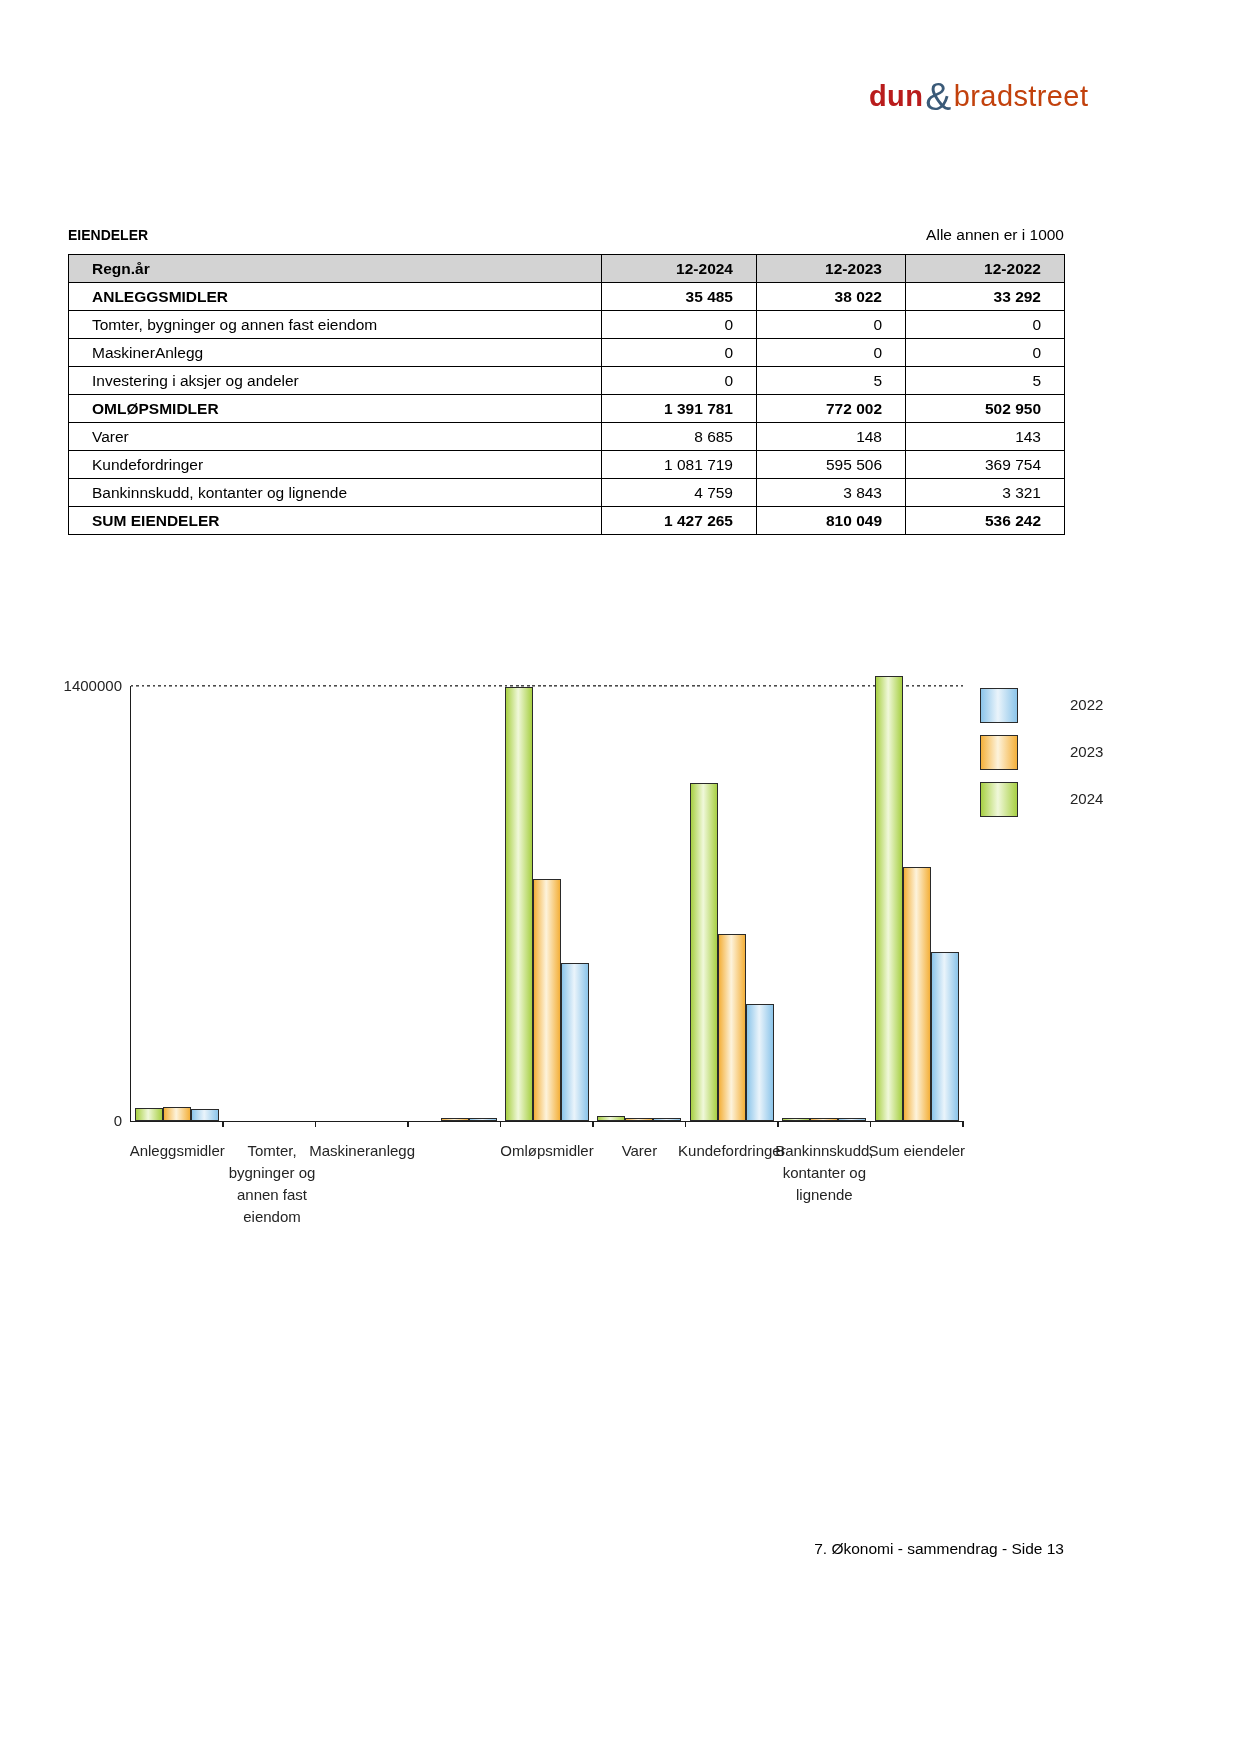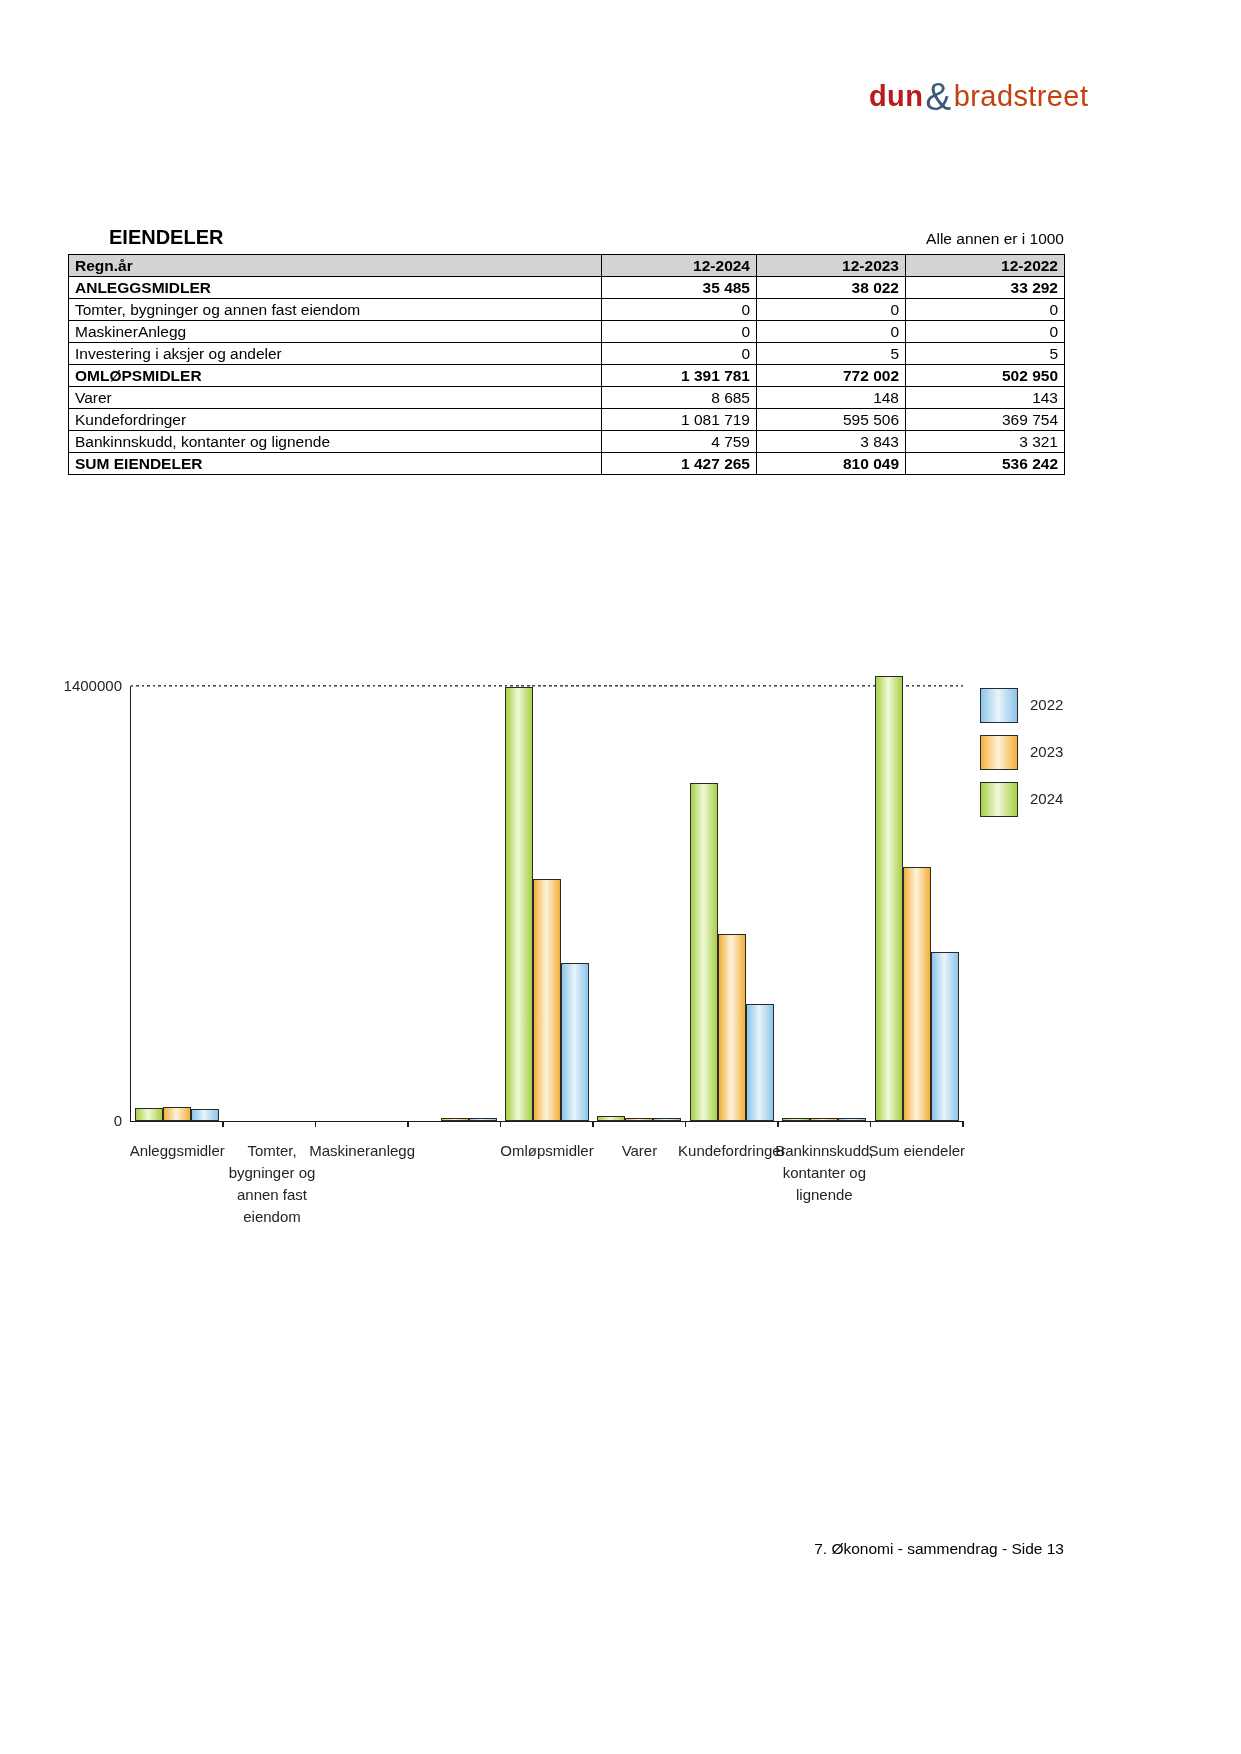--- a/index.html
+++ b/index.html
@@ -7,41 +7,41 @@
     width:1241px;height:1754px;position:relative;background:#ffffff;
     font-family:"Liberation Sans","DejaVu Sans",sans-serif;color:#000;
   }
   
   .logo{position:absolute;top:80px;left:828px;width:260px;font-size:29px;letter-spacing:.4px;white-space:nowrap;}
   .logo .w1{color:#b91c1c;font-weight:700;margin-left:41px;}
   .logo .amp{color:#3a5a78;font-size:39px;font-weight:500;margin:0 2px;vertical-align:-4px;line-height:0;}
   .logo .w2{color:#c2410c;font-weight:500;}
   
   .heading-row{position:absolute;top:226px;left:68px;width:996px;display:flex;justify-content:space-between;align-items:baseline;}
-  .page-title{font-weight:bold;font-size:20px;margin-left:41px;}
+  .page-title{font-weight:bold;font-size:14px;}
   .unit-note{font-size:15.5px;}
   
   .fin-table{position:absolute;top:254px;left:68px;border-collapse:collapse;table-layout:fixed;width:996px;font-size:15.5px;border:1.5px solid #000;}
-  .fin-table td,.fin-table th{border:1px solid #000;height:22px;padding:0 6px;box-sizing:border-box;overflow:hidden;white-space:nowrap;}
+  .fin-table td,.fin-table th{border:1px solid #000;height:28px;padding:0 23px;box-sizing:border-box;overflow:hidden;white-space:nowrap;}
   .fin-table th{background:#d3d3d3;font-weight:bold;text-align:left;}
   .fin-table th.num{text-align:right;}
   .fin-table td.num{text-align:right;}
   .fin-table tr.bold td{font-weight:bold;}
   
   .chart-wrap{position:absolute;top:600px;left:0;width:1241px;height:680px;}
   .plot{position:absolute;left:130px;top:86px;width:832px;height:435px;border-left:1.5px solid #1d1d1d;border-bottom:1.5px solid #1d1d1d;}
   .gridline{position:absolute;left:0;top:-1px;width:100%;height:2px;
     background:repeating-linear-gradient(90deg,#4a4a4a 0 2.5px,transparent 2.5px 5.5px);
     background-size:100% 1.6px;background-repeat:no-repeat;z-index:0;}
   .bar{position:absolute;bottom:0;width:26px;border:1px solid #2a2a2a;z-index:2;}
   .tick{position:absolute;width:1.5px;height:6px;background:#1d1d1d;top:435px;}
   .xlabel{position:absolute;top:454px;width:150px;margin-left:-75px;text-align:center;font-size:15px;line-height:22px;color:#242424;white-space:pre-line;}
   .ylab{position:absolute;left:0;width:122px;text-align:right;font-size:15px;color:#242424;}
   .legend{position:absolute;left:980px;top:88px;}
-  .legend-item{display:flex;align-items:center;margin-bottom:13px;height:34px;}
+  .legend-item{display:flex;align-items:center;margin-bottom:13px;height:34px;gap:40px;}
   .swatch{display:inline-block;width:36px;height:33px;border:1px solid #2a2a2a;margin-right:12px;}
   .legend-label{font-size:15px;color:#242424;line-height:34px;}
   
   .footer{position:absolute;top:1540px;left:0;width:1064px;text-align:right;font-size:15.5px;color:#000;}
 </style>
 </head>
 <body>
 
 <div class="logo">
   <span class="w1">dun</span><span class="amp">&amp;</span><span class="w2">bradstreet</span>

